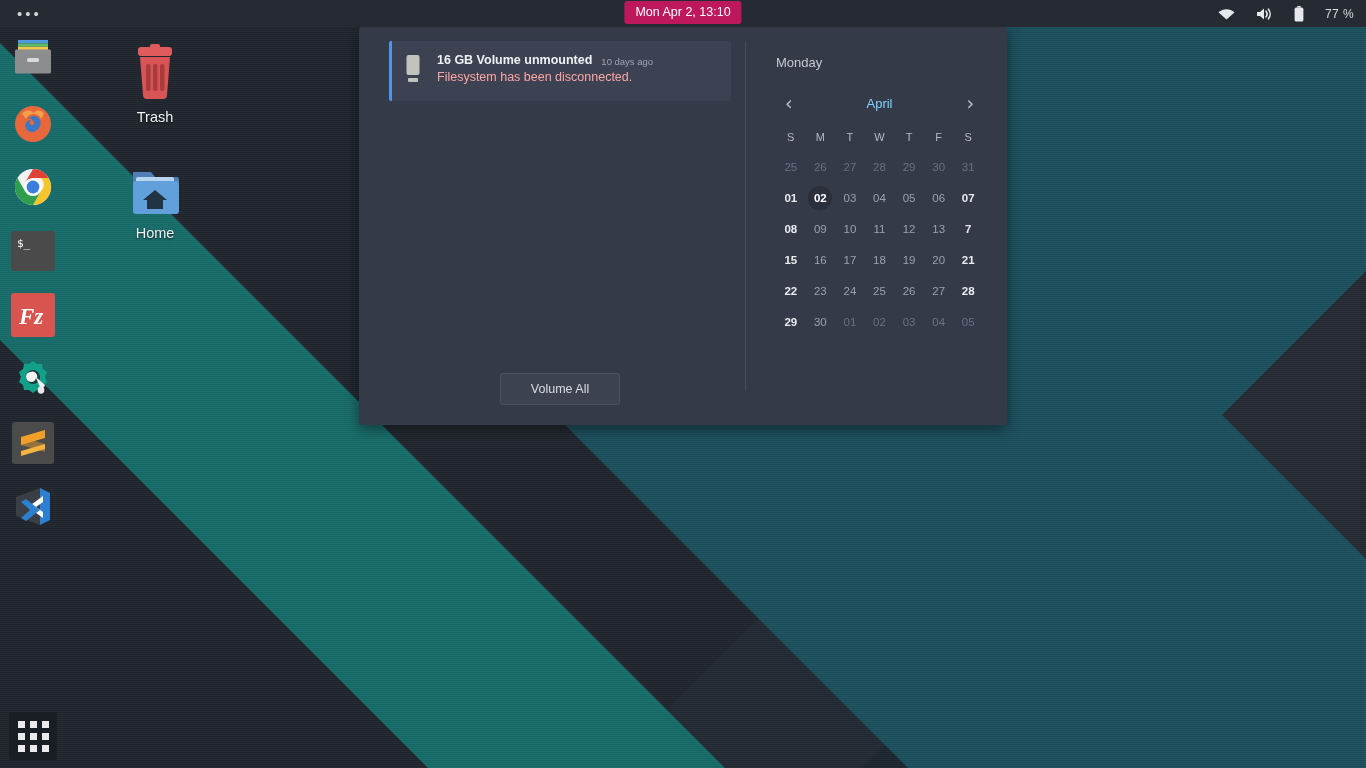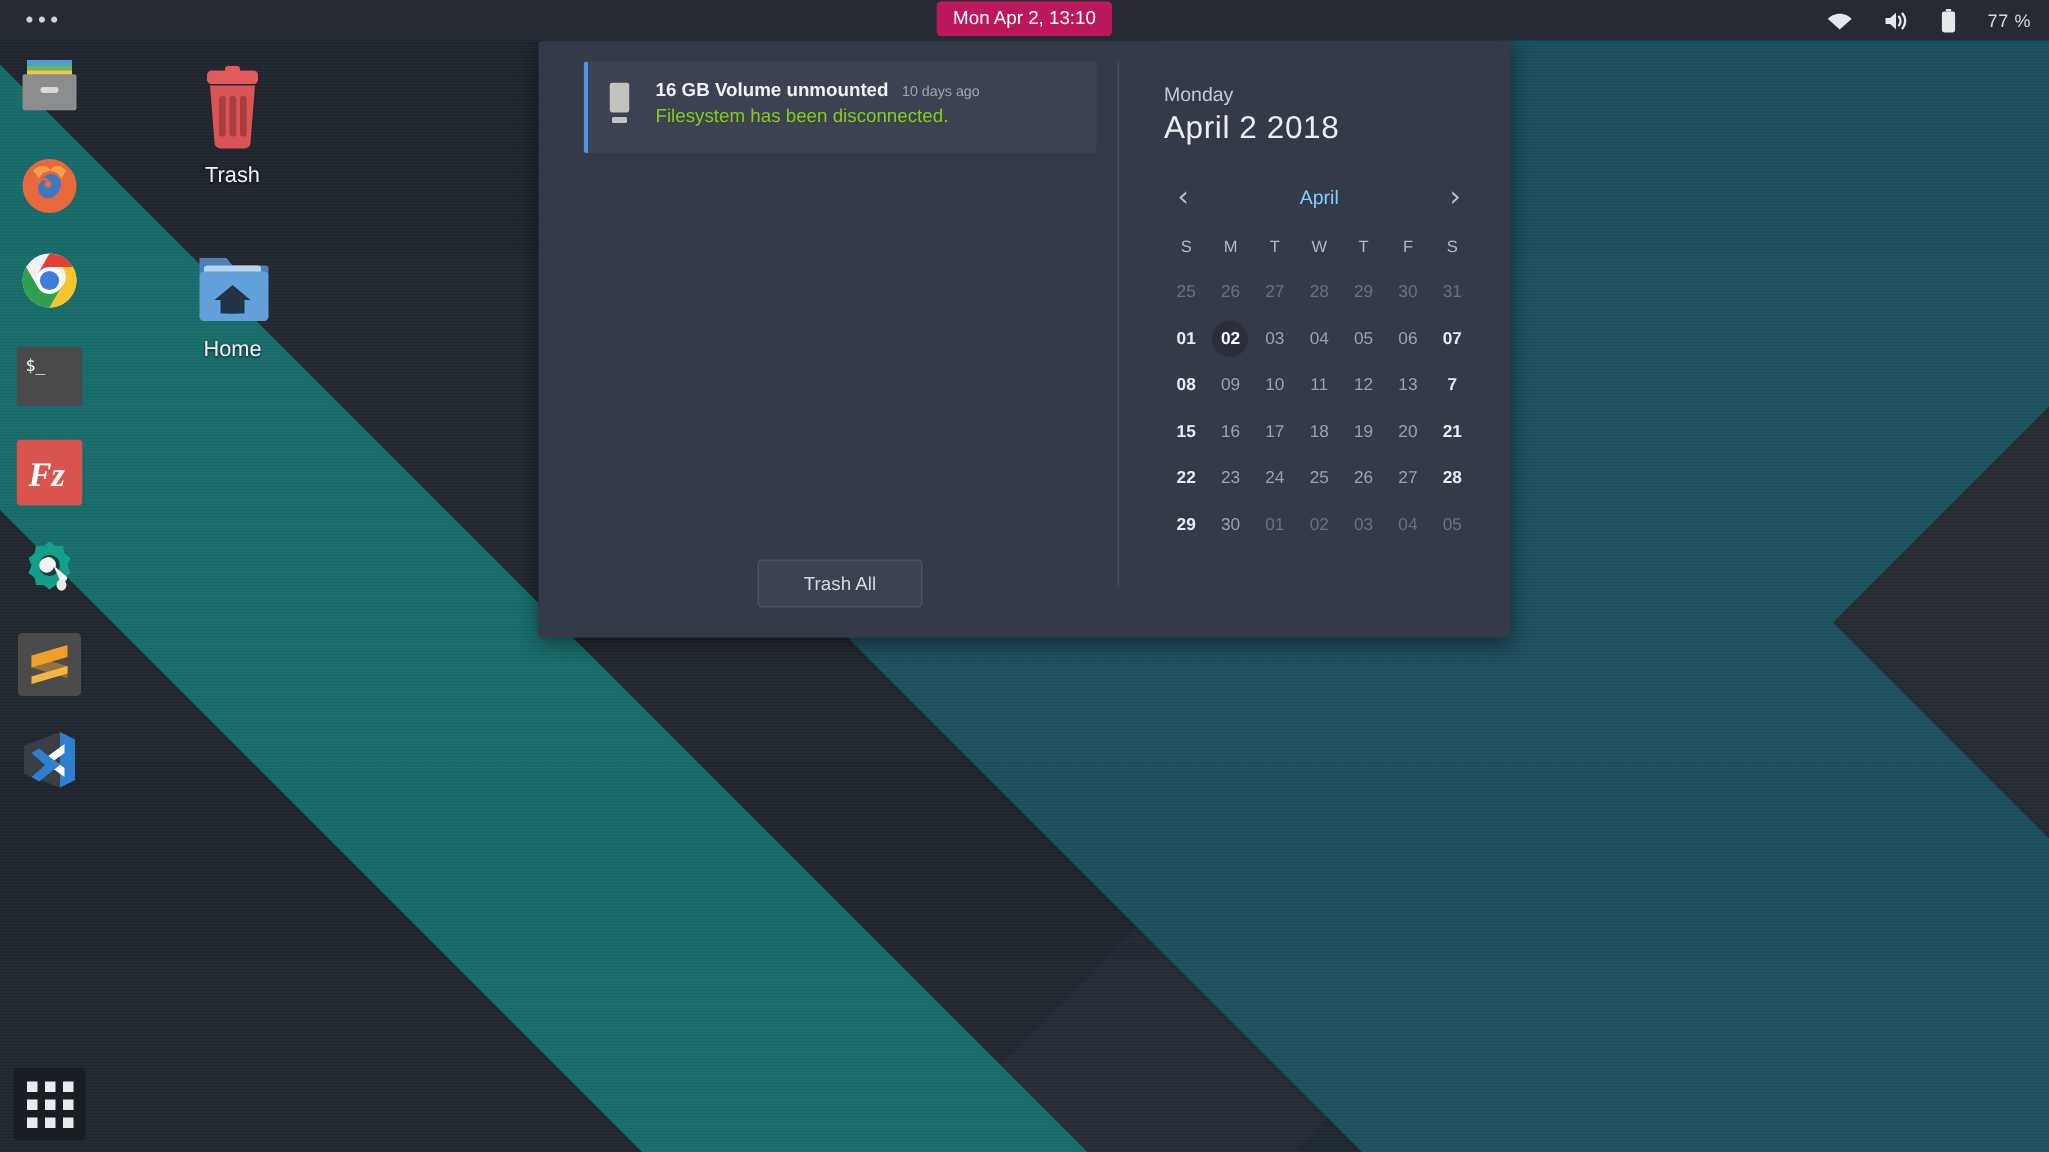--- a/index.html
+++ b/index.html
@@ -184,21 +184,21 @@
     display: flex;
     align-items: flex-start;
     gap: 12px;
     cursor: pointer;
   }
   .notif-icon { width: 22px; flex: 0 0 22px; padding-top: 2px; }
   .notif-text { flex: 1; }
   .notif-title-row { display: flex; align-items: flex-end; gap: 9px; }
   .notif-title { font-size: 12.5px; font-weight: bold; color: #f0f1f4; }
   .notif-time { font-size: 9.5px; color: #a0a5b2; }
-  .notif-body { font-size: 12.5px; color: #84cc16; margin-top: 3px; }
+  .notif-body { font-size: 12.5px; color: #fca5a5; margin-top: 3px; }
   #clearall-row {
     display: flex; justify-content: center;
     padding-bottom: 20px;
   }
   #clear-all-button {
     background: #3d4251;
     border: 1px solid #4b5162;
     color: #d8dbe3;
     font-size: 12.5px;
     padding: 8px 30px;
@@ -427,29 +427,28 @@
             <span class="notif-title-row">
               <span class="notif-title">16 GB Volume unmounted</span>
               <span class="notif-time">10 days ago</span>
             </span>
             <span class="notif-body" style="display:block">Filesystem has been disconnected.</span>
           </span>
         </div>
       </div>
 
       <div id="clearall-row">
-        <button id="clear-all-button">Trash All</button>
+        <button id="clear-all-button">Volume All</button>
       </div>
     </div>
 
     <div id="pane-divider"></div>
 
     <div id="cal-pane">
       <div id="cal-weekday">Monday</div>
-      <div id="cal-date">April  2 2018</div>
 
       <div id="cal-nav">
         <span class="cal-arrow">‹</span>
         <span id="cal-month">April</span>
         <span class="cal-arrow">›</span>
       </div>
 
       <div id="cal-grid">
           <div class="dow">S</div>
           <div class="dow">M</div>

